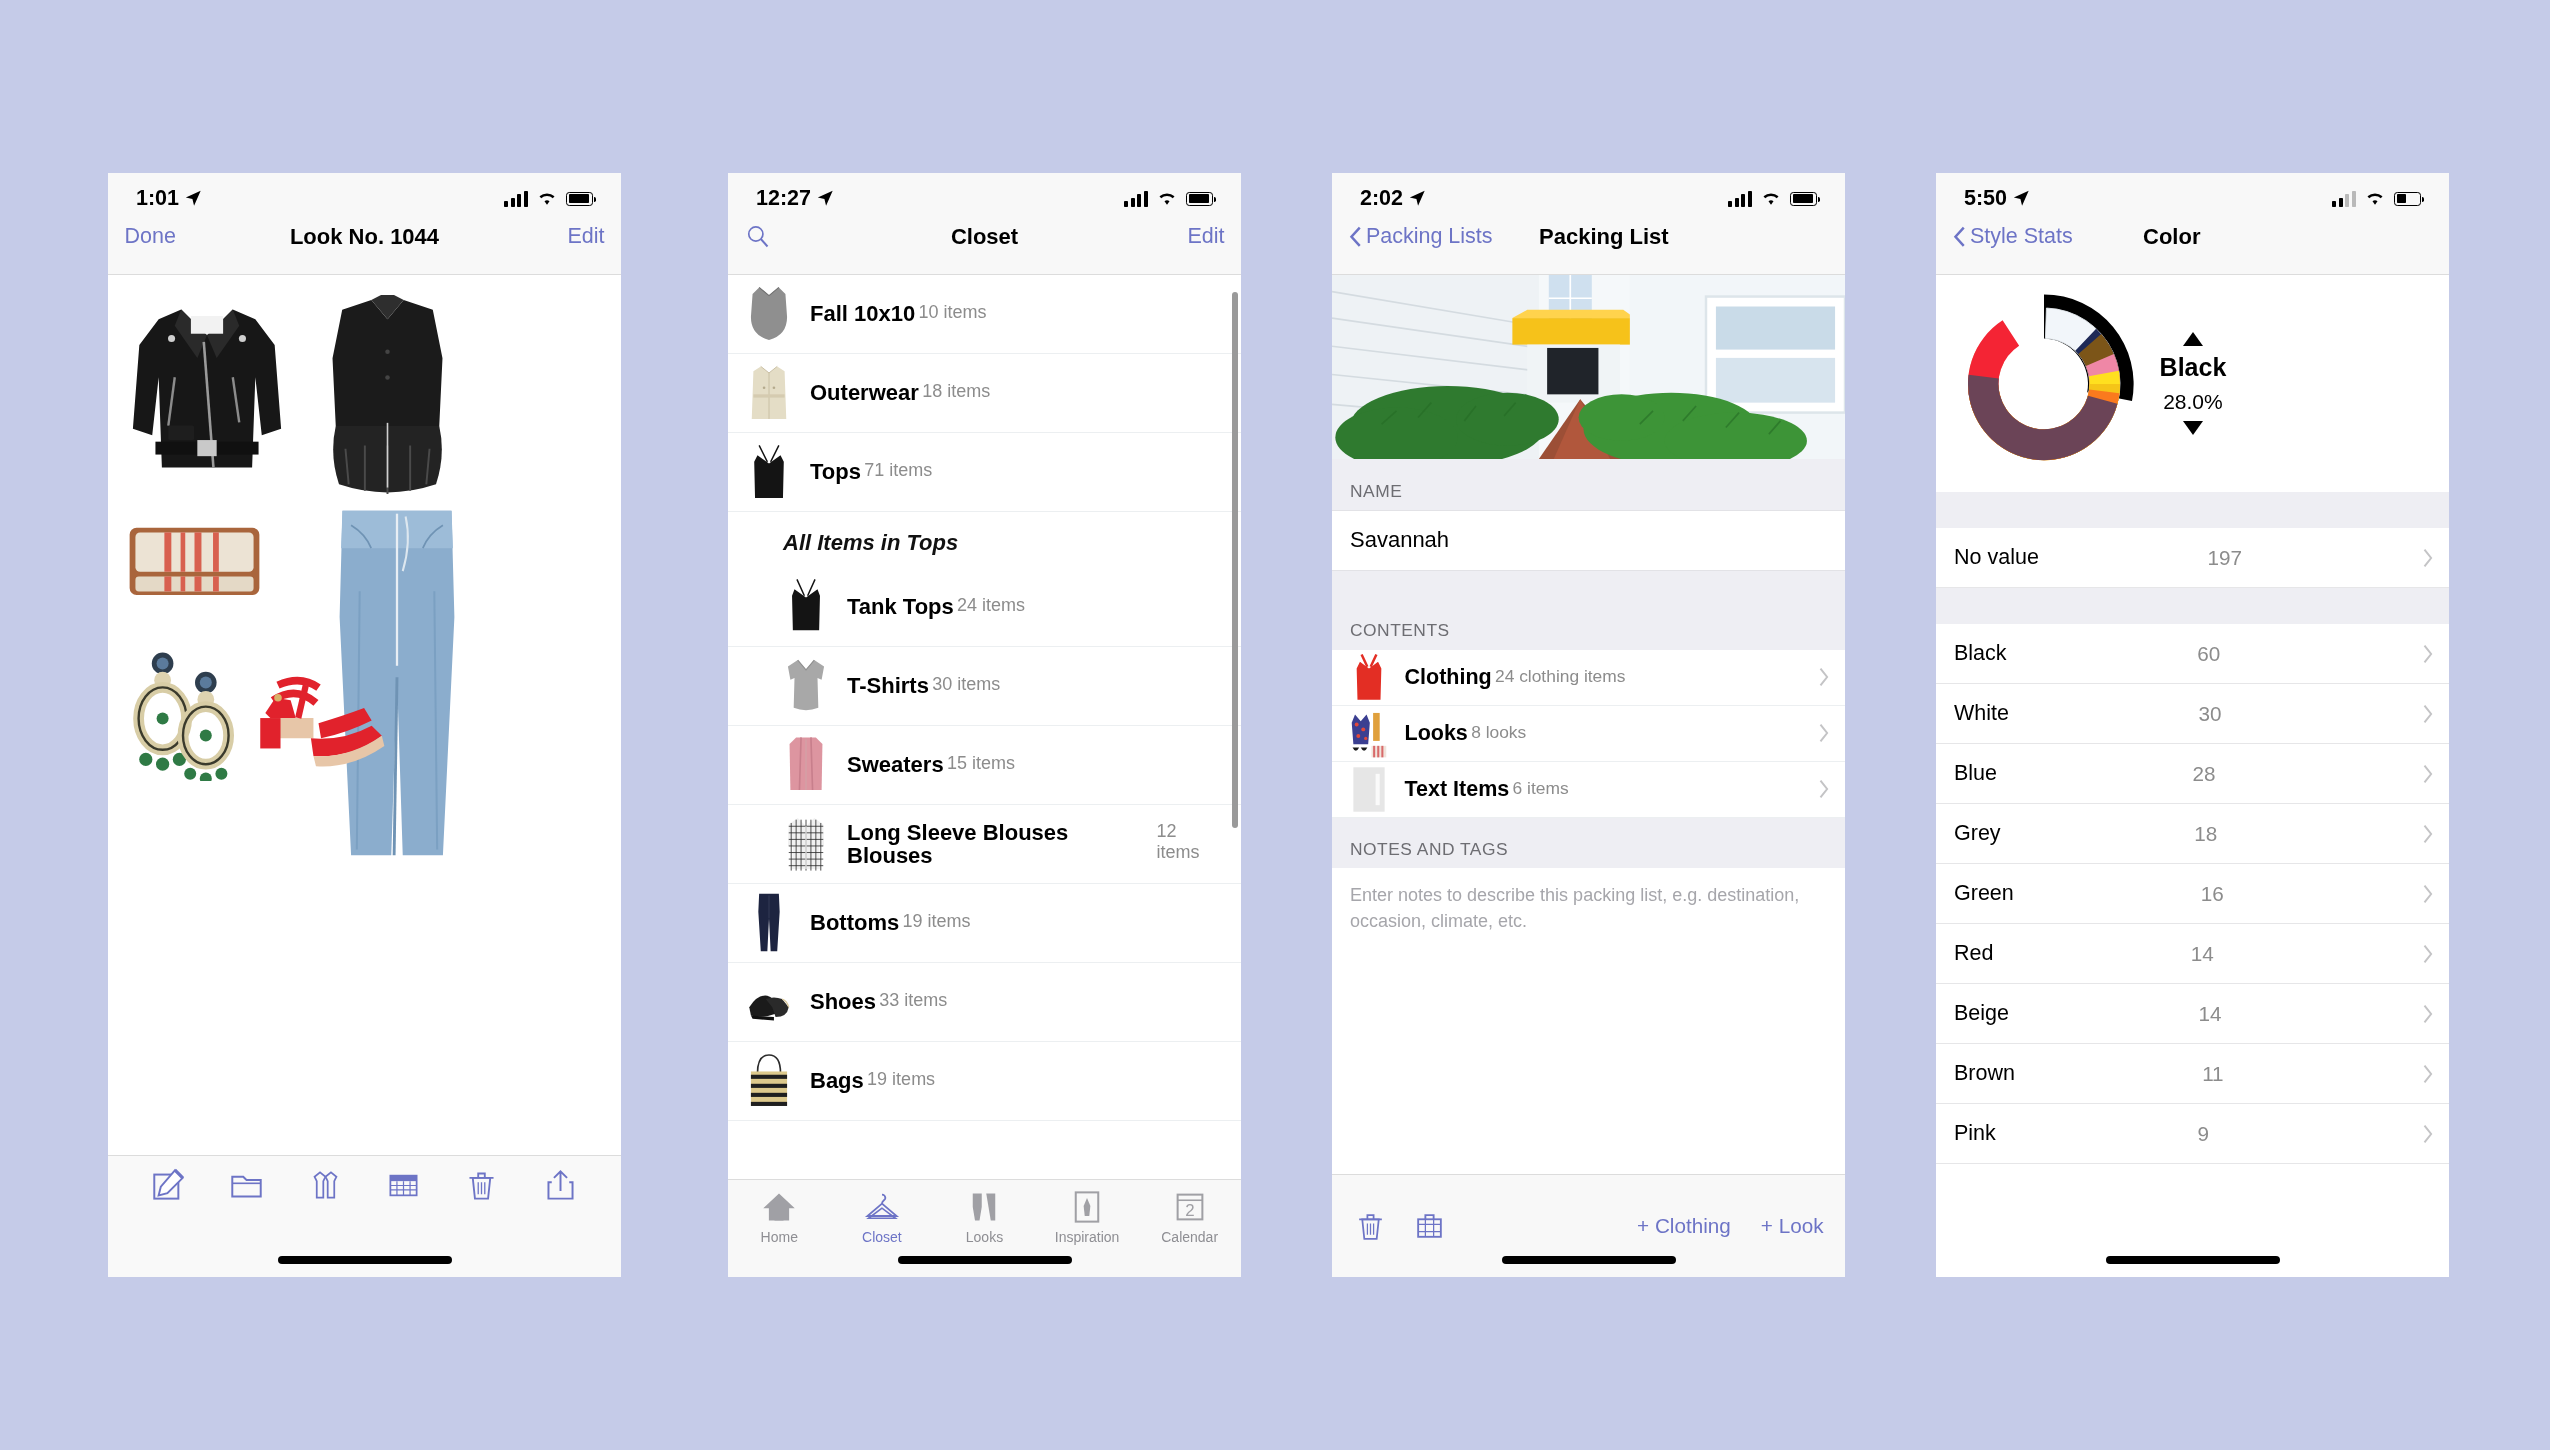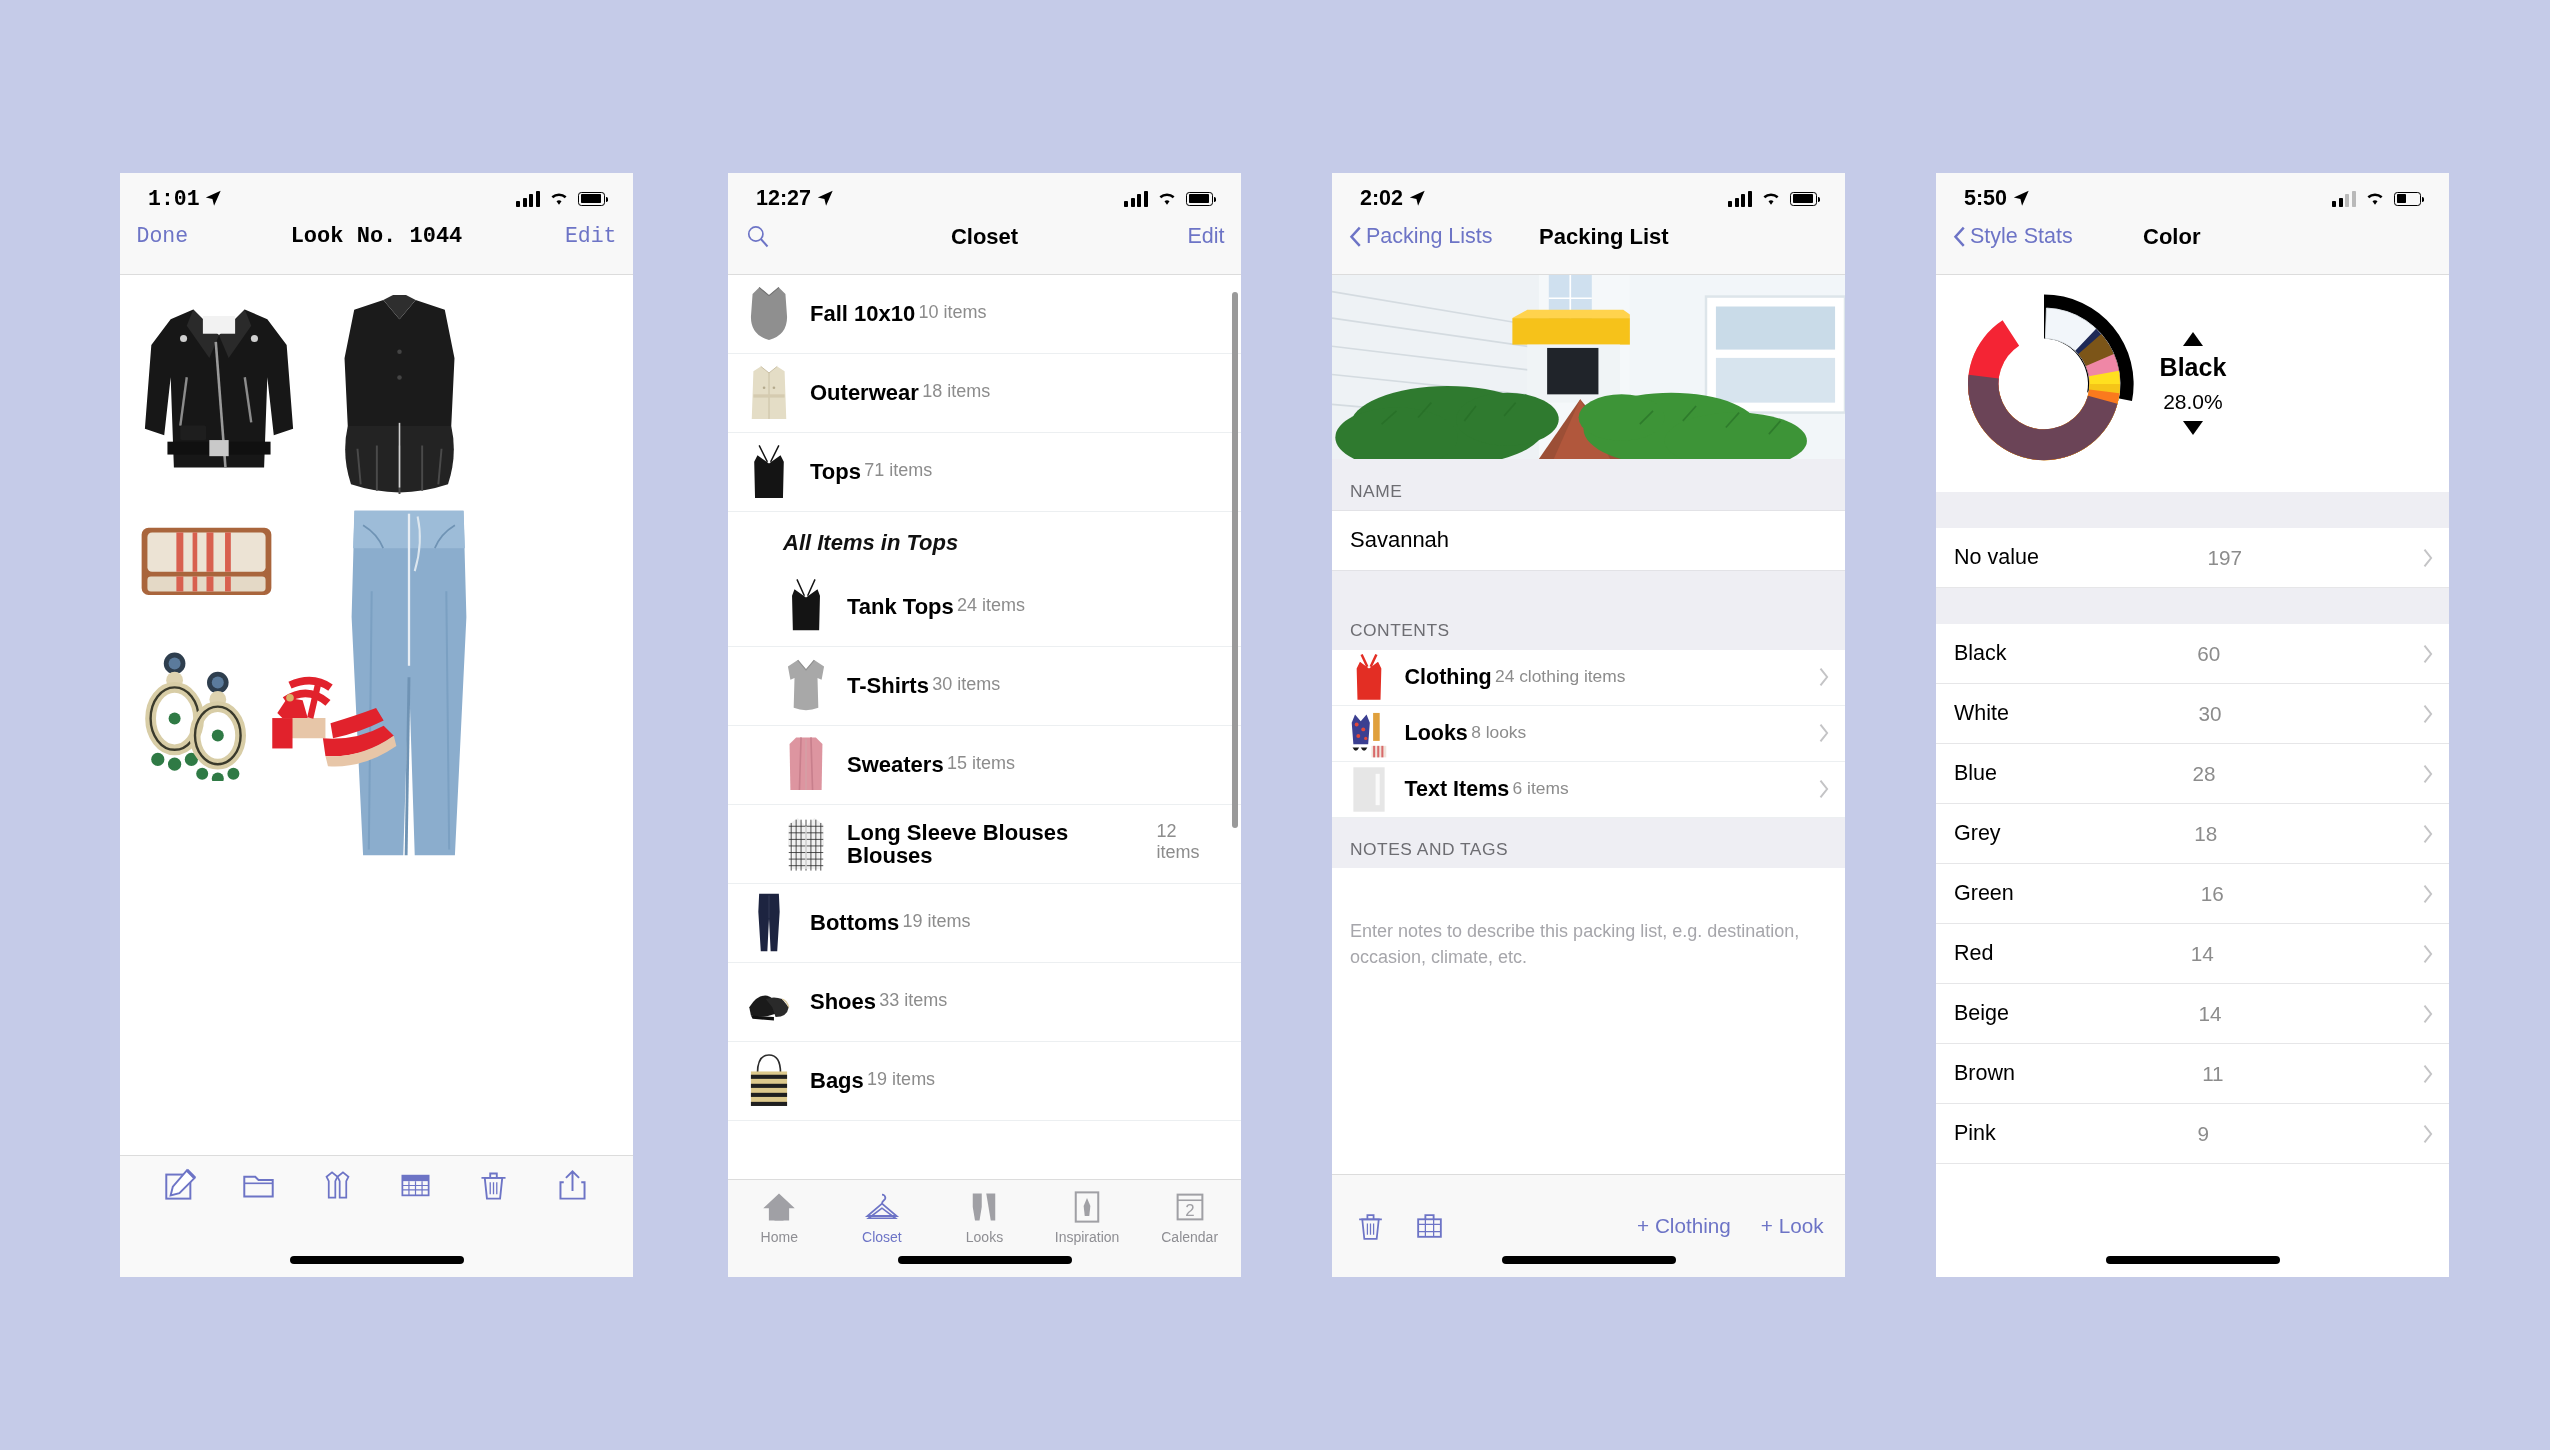--- a/index.html
+++ b/index.html
@@ -10,21 +10,21 @@
     overflow: hidden;
   }
   .stage { position: relative; width: 2550px; height: 1451px; }
 
   
   .phone {
     position: absolute; top: 173px; width: 513px; height: 1104px;
     background: #ffffff; overflow: hidden;
     display: flex; flex-direction: column;
   }
-  #phone1 { left: 120px; font-family: Liberation Mono, monospace; }
+  #phone1 { left: 108px; }
   #phone2 { left: 728px; }
   #phone3 { left: 1332px; }
   #phone4 { left: 1936px; }
 
   
   .statusbar {
     height: 51px; flex: 0 0 51px; background: #f8f8f8;
     display: flex; align-items: center; padding: 0 28px;
     font-size: 21.5px; font-weight: bold; color: #000;
   }
@@ -110,21 +110,21 @@
              font-size: 17.4px; color: #6d6d72; letter-spacing: 0.5px; }
   .field { background:#fff; padding: 16.5px 18px; font-size: 22px; color: #000;
            border-top: 0.8px solid #e2e2e6; border-bottom: 0.8px solid #e2e2e6; cursor:text; }
   .grp-gap { height: 28px; background: #eeeef3; }
   .crow { display:flex; align-items:center; gap: 16.5px; padding: 0 15px 0 18px;
           height: 56px; background:#fff; border-bottom: 0.8px solid #eceff1; cursor:pointer; }
   .crow .thumb { width: 38px; height: 51px; flex: 0 0 38px; }
   .crow .row-title { font-size: 21.5px; }
   .crow .row-sub { font-size: 17.4px; }
   .chev-r { margin-left:auto; width: 11.6px; height: 20px; }
-  .notes { background:#fff; padding: 15px 18px 16.5px 18px; margin-top: 36px; }
+  .notes { background:#fff; padding: 15px 18px 16.5px 18px; }
   .notes p { font-size: 18px; color: #a6a6ab; line-height: 1.42; }
   .toolbar3 { position:absolute; bottom:0; left:0; right:0; height: 103px;
               background:#f8f8f8; border-top: 0.8px solid #dcdcdc;
               display:flex; align-items:center; padding: 0 21.5px; gap: 26.5px; }
   .toolbar3 .right { margin-left:auto; display:flex; gap: 30px; }
   .tb3-link { font-size: 20.7px; color: #6d74c6; cursor:pointer; }
 
   
   .chartwrap { height: 217px; background:#fff; display:flex; align-items:center;
                padding-left: 11.6px; }

